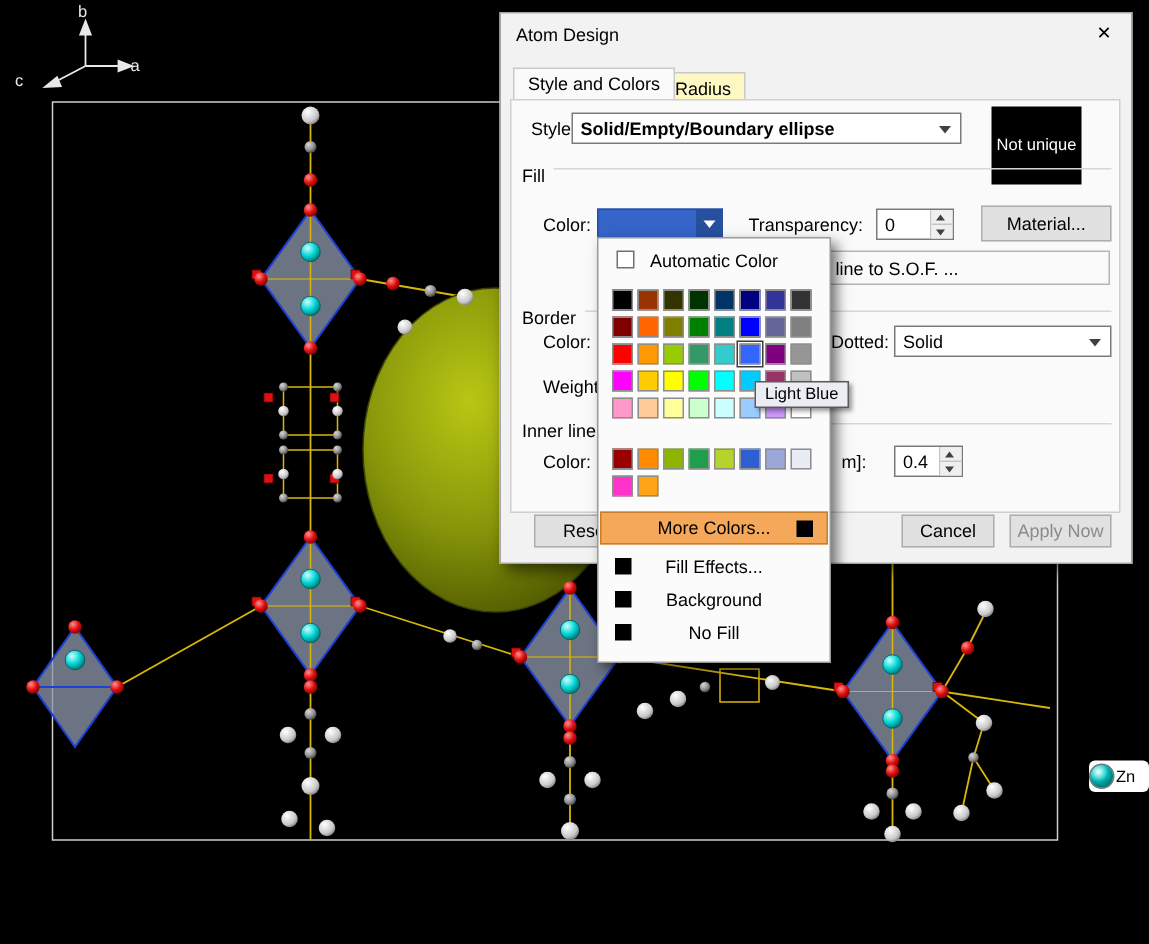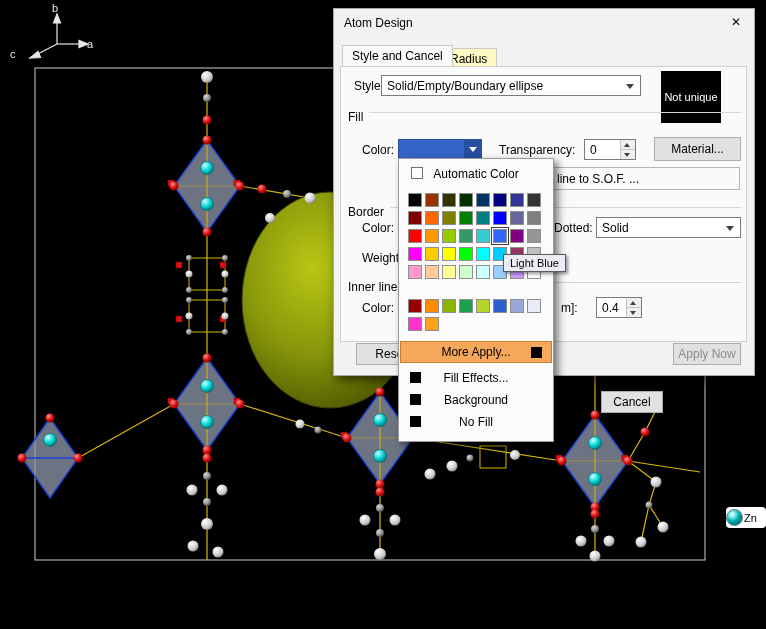--- a/index.html
+++ b/index.html
@@ -278,26 +278,26 @@
     <div class="legend-row">
       <span class="legend-sphere" style="background: radial-gradient(circle at 35% 30%, rgba(255, 255, 255, 0.95), rgba(255, 255, 255, 0) 45%), rgb(16, 16, 16);"></span>
       <span class="legend-label">?</span>
     </div>
   </div>
 
 <div class="dialog">
   <div class="dlg-title">Atom Design</div>
   <div class="dlg-close">✕</div>
 
-  <div class="tab active" style="left:8px;top:36px;">Style and Cancel</div>
+  <div class="tab active" style="left:8px;top:36px;">Style and Colors</div>
   <div class="tab" style="left:106px;top:39px;">Radius</div>
   <div class="tabpage"></div>
 
   <span class="label" style="left:20px;top:70px;">Style:</span>
-  <div class="select" style="left:47px;top:66px;width:260px;">
+  <div class="select" style="left:47px;top:66px;width:260px;font-weight:bold;">
     <span>Solid/Empty/Boundary ellipse</span>
       <span class="arrow"></span>
   </div>
   <div class="preview-box">Not unique</div>
 
   <div class="group" style="top:101px;">
       <span>Fill</span>
       <span class="group-line"></span>
     </div>
   <span class="label" style="left:28px;top:134px;">Color:</span>
@@ -341,21 +341,21 @@
   <span class="label" style="left:227px;top:292px;">m]:</span>
   <div class="spin" style="left:262px;top:288px;width:46px;">
     <span class="spin-val">0.4</span>
     <span class="spin-btns">
         <span class="spin-up"></span>
         <span class="spin-dn"></span>
       </span>
   </div>
 
   <div class="btn" style="left:22px;top:334px;width:70px;">Reset</div>
-  <div class="btn" style="left:267px;top:334px;width:62px;margin-top:48px;">Cancel</div>
+  <div class="btn" style="left:267px;top:334px;width:62px;">Cancel</div>
   <div class="btn disabled" style="left:339px;top:334px;width:68px;">Apply Now</div>
 </div>
 
 <div class="color-popup">
   <div class="popup-item" style="top:4px;">
     <span class="chk"></span>
     <span>Automatic Color</span>
   </div>
   <div class="palette-grid" style="top:34px;">
       <div class="cell" style="background: rgb(0, 0, 0);"></div>
@@ -405,21 +405,21 @@
       <div class="cell" style="background: rgb(140, 180, 0);"></div>
       <div class="cell" style="background: rgb(31, 158, 75);"></div>
       <div class="cell" style="background: rgb(180, 212, 42);"></div>
       <div class="cell" style="background: rgb(46, 95, 208);"></div>
       <div class="cell" style="background: rgb(154, 167, 216);"></div>
       <div class="cell" style="background: rgb(232, 236, 244);"></div>
       <div class="cell" style="background: rgb(255, 51, 204);"></div>
       <div class="cell" style="background: rgb(255, 163, 25);"></div>
     </div>
   <div class="popup-item more" style="top:182px;">
-    <span>More Apply...</span>
+    <span>More Colors...</span>
     <span class="sq"></span>
   </div>
   <div class="popup-item" style="top:208px;">
     <span class="sq"></span>
     <span>Fill Effects...</span>
   </div>
   <div class="popup-item" style="top:230px;">
     <span class="sq"></span>
     <span>Background</span>
   </div>

